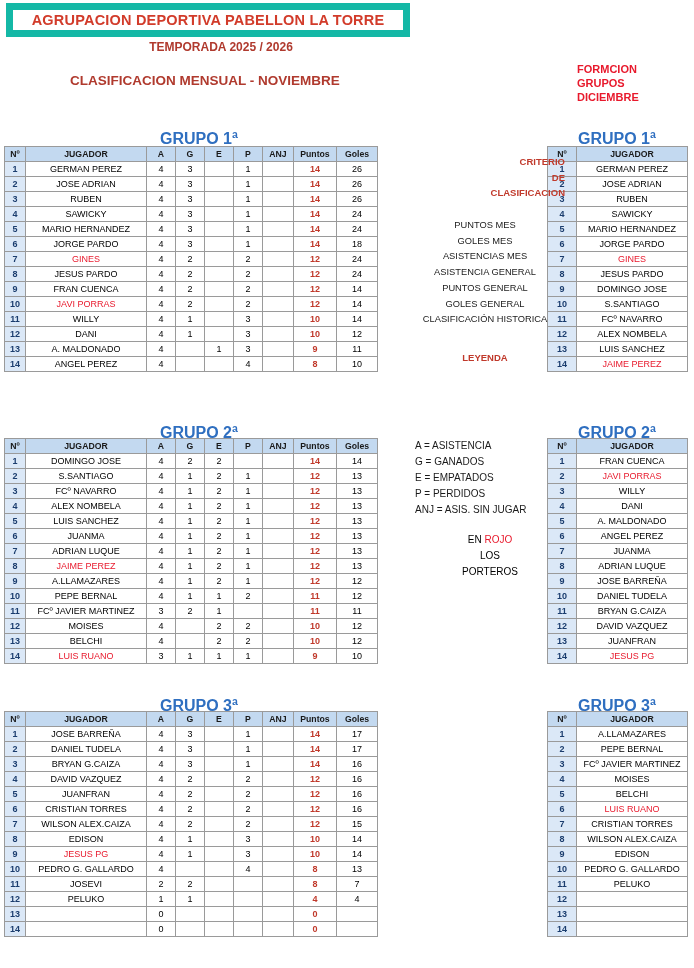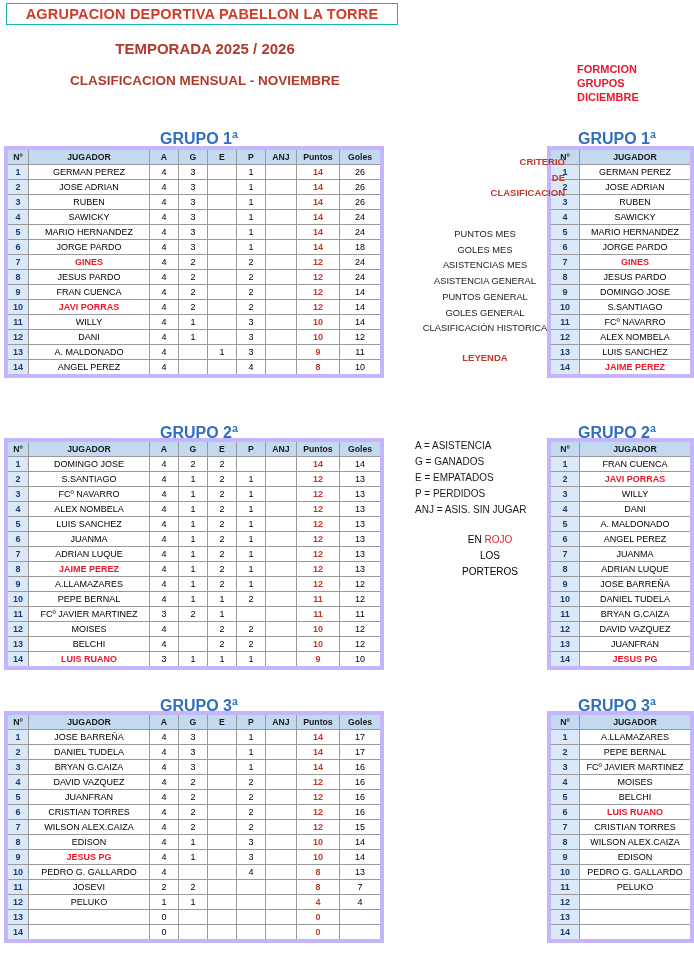--- a/index.html
+++ b/index.html
@@ -10,69 +10,69 @@
     font-size:9px;
     color:#000;
     position:relative;
     overflow:hidden;
   }
   .page{position:relative;width:694px;height:968px;}
 
   
   .title-main{
     position:absolute;left:6px;top:3px;width:390px;height:20px;
-    border:1px solid #14b8a6;
+    border:7px solid #14b8a6;
     background:#ffffff;
     color:#d23b2a;
     font-weight:bold;font-size:14.5px;
     display:flex;align-items:center;justify-content:center;
     letter-spacing:.2px;
   }
   .title-season{
-    position:absolute;left:80px;top:40px;width:250px;
-    color:#b03a2e;font-weight:bold;font-size:15px;text-align:center;
+    position:absolute;left:96px;top:40px;width:250px;
+    color:#b03a2e;font-weight:bold;font-size:12px;text-align:center;
   }
   .title-class{
     position:absolute;left:20px;top:73px;width:370px;
     color:#b03a2e;font-weight:bold;font-size:13.5px;text-align:center;
   }
   .title-right{
     position:absolute;left:577px;top:62px;width:120px;
     color:#e8192c;font-weight:bold;font-size:11px;line-height:14px;
   }
 
   
   .grp-label{
     position:absolute;color:#2f6fc0;font-weight:bold;font-size:16px;
   }
 
   
   table{border-collapse:collapse;}
-  .tbl{position:absolute;border:4px solid #c4b5fd;}
+  .tbl{position:absolute;border:1px solid #c4b5fd;}
   .tbl th,.tbl td{
     border:1px solid #9a9a9a;
     height:14px;
     padding:0 1px;
     font-size:9px;
     text-align:center;
     vertical-align:middle;
     background:#ffffff;
     white-space:nowrap;
     overflow:hidden;
   }
   .tbl th{
     background:#c3d9f0;
     font-weight:bold;
     color:#1a1a1a;
     font-size:8.7px;
   }
   .tbl td.num{background:#dbe8f7;font-weight:bold;color:#1b3d6e;}
   .tbl td.name{text-align:center;font-size:9px;}
   .tbl td.pts{color:#c0392b;font-weight:bold;}
-  .red{color:#e8192c !important;font-weight:bold;}
+  .red{color:#e8192c !important;font-weight:normal;}
 
   
   .cw-n{width:18px;}
   .cw-j{width:118px;}
   .cw-a{width:26px;}
   .cw-g{width:26px;}
   .cw-e{width:26px;}
   .cw-p{width:26px;}
   .cw-anj{width:28px;}
   .cw-pt{width:40px;}
@@ -83,21 +83,21 @@
   .rt-j{width:108px;}
 
   
   .criterio{
     position:absolute;left:405px;top:154px;width:160px;
     text-align:right;color:#c0392b;font-size:9.5px;line-height:15.5px;
   }
   .criterio .b{font-weight:bold;}
   .crit-list{
     position:absolute;left:405px;top:218px;width:160px;
-    text-align:center;color:#1a1a1a;font-size:9.3px;line-height:15.7px;margin-top:9px;
+    text-align:center;color:#1a1a1a;font-size:9.3px;line-height:15.7px;
   }
   .leyenda{
     position:absolute;left:405px;top:352px;width:160px;
     text-align:center;color:#c0392b;font-size:9.5px;font-weight:bold;
   }
   .legend2{
     position:absolute;left:405px;top:438px;width:170px;
     color:#1a1a1a;font-size:10px;line-height:16px;text-align:left;padding-left:10px;
   }
   .enrojo{

